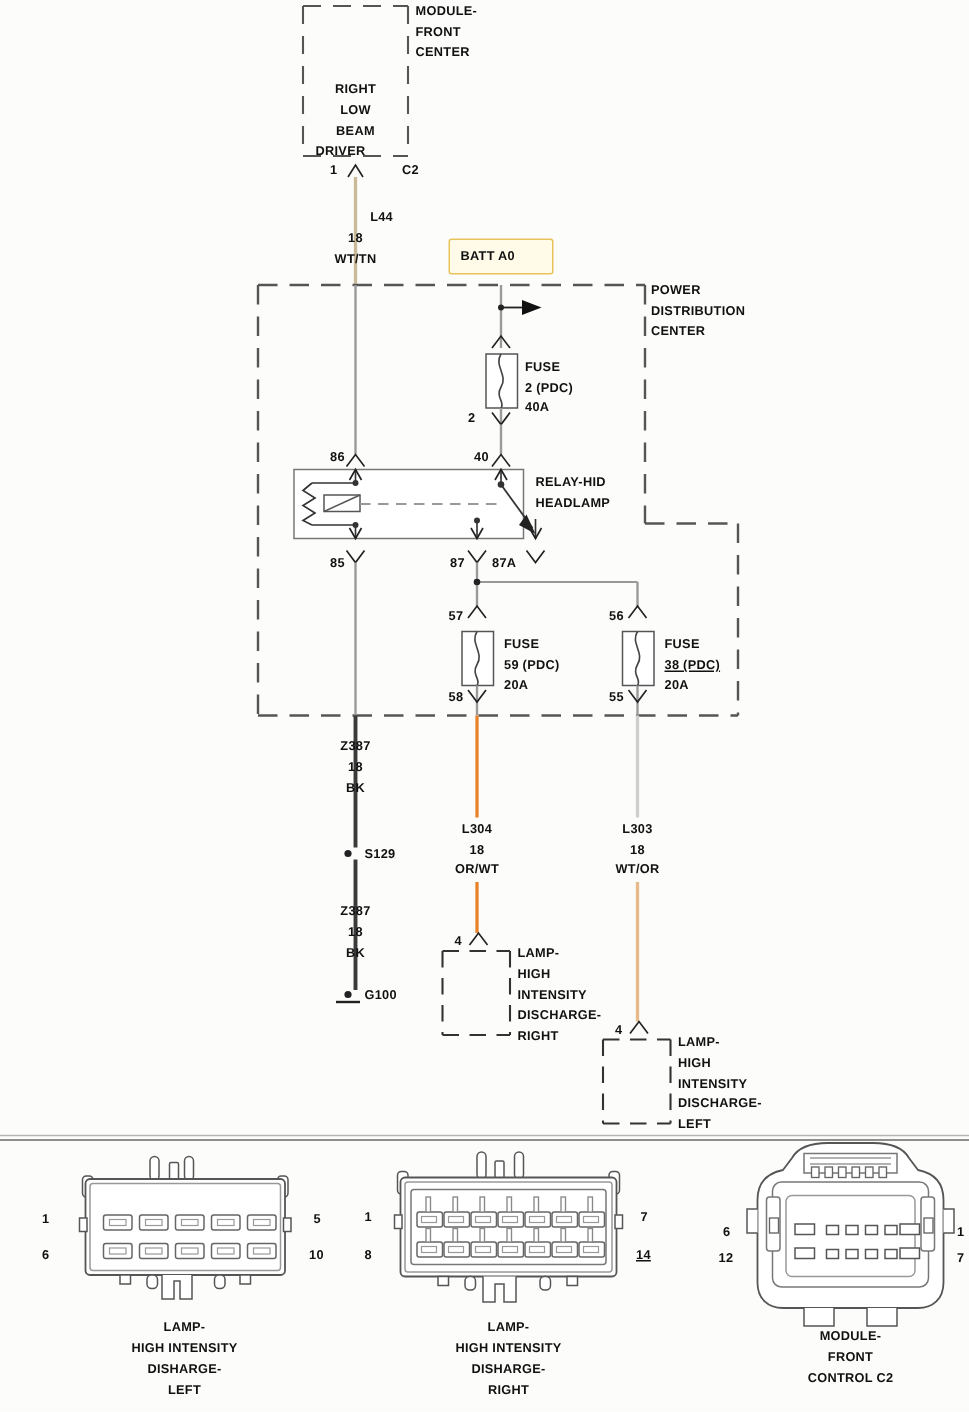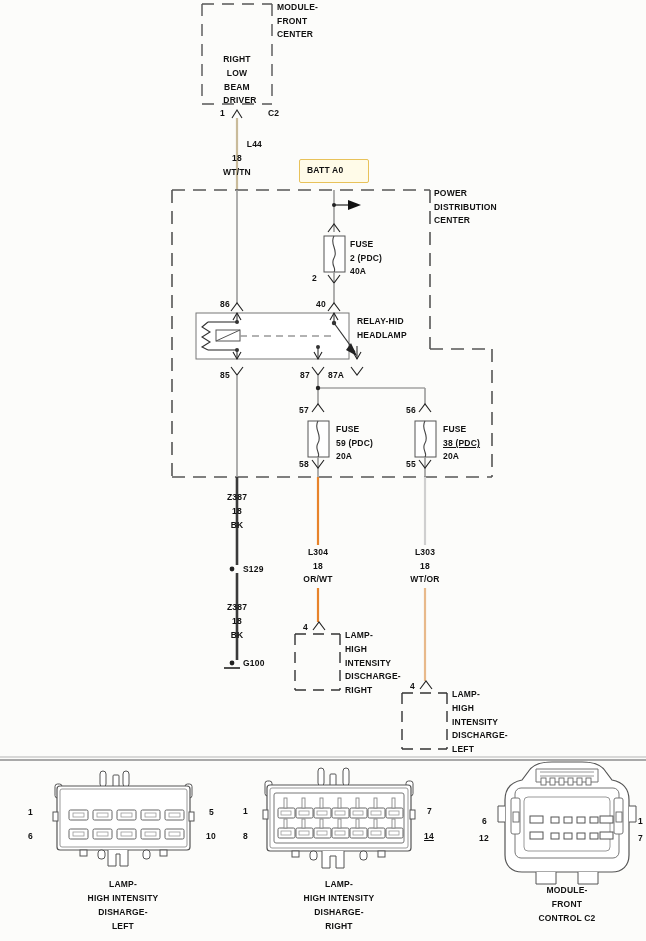--- a/index.html
+++ b/index.html
@@ -363,21 +363,21 @@
   </g>
 </svg>
 
 <div class="txt" style="left:277px;top:2px;">MODULE-</div>
 <div class="txt" style="left:277px;top:16px;">FRONT</div>
 <div class="txt" style="left:277px;top:29px;">CENTER</div>
 
 <div class="txt ctr" style="left:207px;top:54px;width:60px;">RIGHT</div>
 <div class="txt ctr" style="left:207px;top:68px;width:60px;">LOW</div>
 <div class="txt ctr" style="left:207px;top:82px;width:60px;">BEAM</div>
-<div class="txt ctr" style="left:210px;top:95px;width:60px;">DRIVER</div>
+<div class="txt ctr" style="left:197px;top:95px;width:60px;">DRIVER</div>
 
 <div class="txt" style="left:220px;top:108px;">1</div>
 <div class="txt" style="left:244px;top:108px;margin-left:24px;">C2</div>
 
 <div class="txt ctr" style="left:212px;top:139px;width:50px;text-align:right;">L44</div>
 <div class="txt ctr" style="left:212px;top:153px;width:50px;">18</div>
 <div class="txt ctr" style="left:212px;top:167px;width:50px;">WT/TN</div>
 
 <div class="battbox" style="left:299px;top:159px;width:68px;height:22px;"></div>
 <div class="txt" style="left:307px;top:165px;">BATT A0</div>

